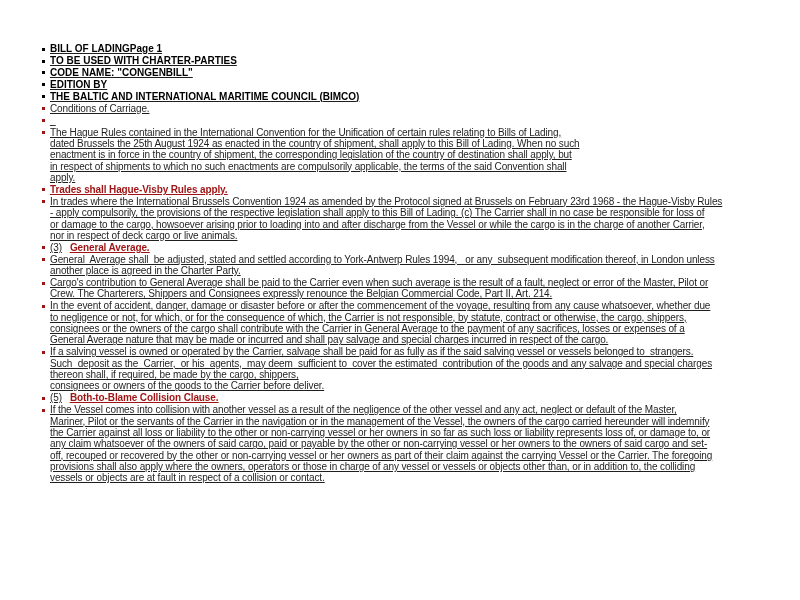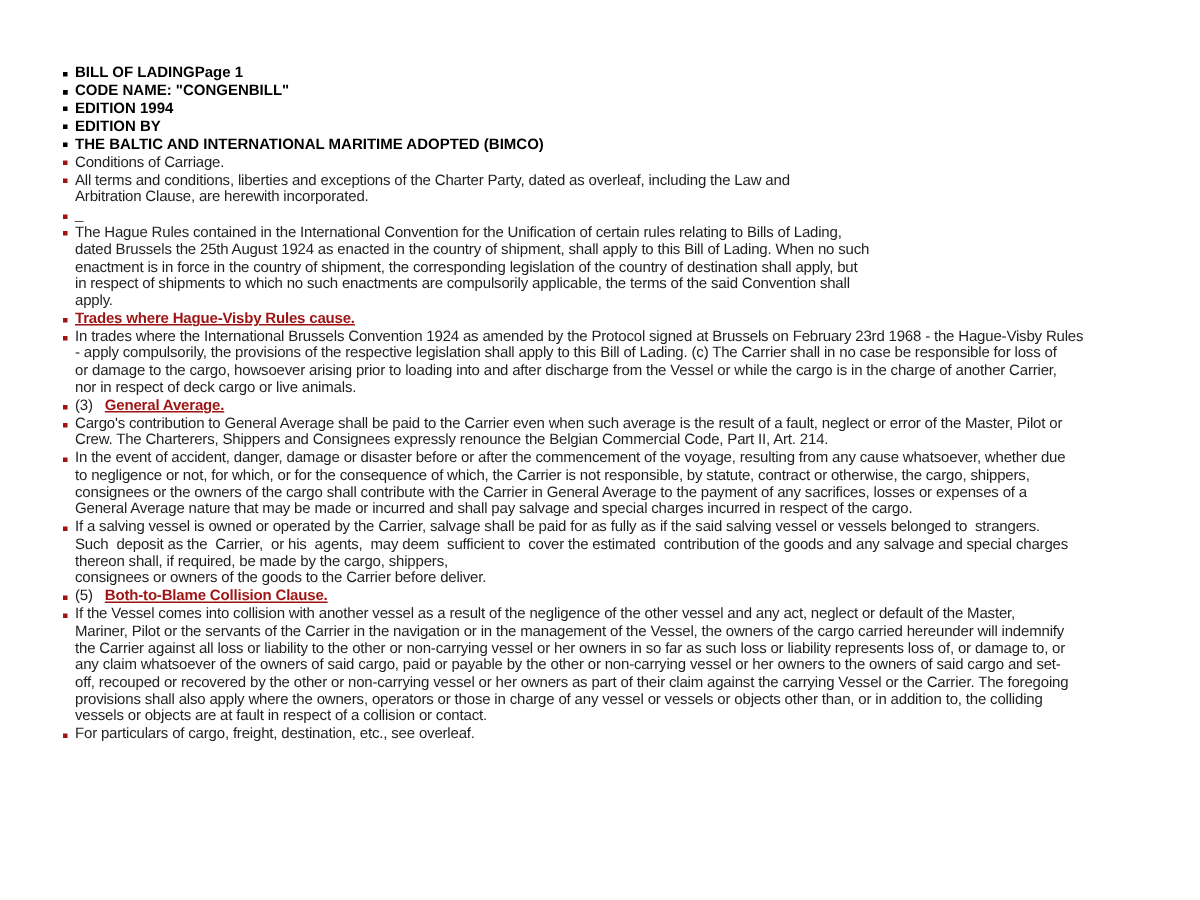--- a/index.html
+++ b/index.html
@@ -14,20 +14,21 @@
     width: 800px; height: 600px;
     background: #ffffff;
     padding: 43px 6px 0 40px;
   }
   ul.doc-list {
     list-style: none;
     font-size: 10px;
     line-height: 11.35px;
     letter-spacing: -0.12px;
     color: #1f1f1f;
+    text-decoration: underline;
   }
   li.item {
     position: relative;
     padding-left: 10px;
     margin-bottom: 0.6px;
     white-space: pre-wrap;
   }
   .bullet {
     position: absolute;
     left: 2px; top: 4.6px;
@@ -53,53 +54,52 @@
   li.blank-item .txt { color: #444444; }
 </style>
 </head>
 <body>
 
 <div class="page">
   <ul class="doc-list">
 
     <li class="item bold-item"><span class="bullet"></span><span class="txt">BILL OF LADINGPage 1</span></li>
 
-    <li class="item bold-item"><span class="bullet"></span></li>
+    <li class="item bold-item"><span class="bullet"></span><span class="txt">TO BE USED WITH CHARTER-PARTIES</span></li>
 
     <li class="item bold-item"><span class="bullet"></span><span class="txt">CODE NAME: "CONGENBILL"</span></li>
 
-    <li class="item bold-item"><span class="bullet"></span><span class="txt">EDITION 1994</span></li>
 
     <li class="item bold-item"><span class="bullet"></span><span class="txt">EDITION BY</span></li>
 
-    <li class="item bold-item"><span class="bullet"></span><span class="txt">THE BALTIC AND INTERNATIONAL MARITIME ADOPTED (BIMCO)</span></li>
+    <li class="item bold-item"><span class="bullet"></span><span class="txt">THE BALTIC AND INTERNATIONAL MARITIME COUNCIL (BIMCO)</span></li>
 
     <li class="item"><span class="bullet"></span><span class="txt">Conditions of Carriage.</span></li>
 
-    <li class="item"><span class="bullet"></span><span class="txt">All terms and conditions, liberties and exceptions of the Charter Party, dated as overleaf, including the Law and
-Arbitration Clause, are herewith incorporated.</span></li>
 
 
     <li class="item blank-item"><span class="bullet"></span><span class="txt">_</span></li>
 
     <li class="item"><span class="bullet"></span><span class="txt">The Hague Rules contained in the International Convention for the Unification of certain rules relating to Bills of Lading,
 dated Brussels the 25th August 1924 as enacted in the country of shipment, shall apply to this Bill of Lading. When no such
 enactment is in force in the country of shipment, the corresponding legislation of the country of destination shall apply, but
 in respect of shipments to which no such enactments are compulsorily applicable, the terms of the said Convention shall
 apply.</span></li>
 
-    <li class="item"><span class="bullet"></span><span class="clause-label">Trades where Hague-Visby Rules cause.</span></li>
+    <li class="item"><span class="bullet"></span><span class="clause-label">Trades shall Hague-Visby Rules apply.</span></li>
 
     <li class="item"><span class="bullet"></span><span class="txt">In trades where the International Brussels Convention 1924 as amended by the Protocol signed at Brussels on February 23rd 1968 - the Hague-Visby Rules
 - apply compulsorily, the provisions of the respective legislation shall apply to this Bill of Lading. (c) The Carrier shall in no case be responsible for loss of
 or damage to the cargo, howsoever arising prior to loading into and after discharge from the Vessel or while the cargo is in the charge of another Carrier,
 nor in respect of deck cargo or live animals.</span></li>
 
     <li class="item"><span class="bullet"></span><span class="clause-number">(3)</span><span class="clause-label">General Average.</span></li>
 
+    <li class="item"><span class="bullet"></span><span class="txt">General  Average shall  be adjusted, stated and settled according to York-Antwerp Rules 1994,   or any  subsequent modification thereof, in London unless
+another place is agreed in the Charter Party.</span></li>
 
     <li class="item"><span class="bullet"></span><span class="txt">Cargo's contribution to General Average shall be paid to the Carrier even when such average is the result of a fault, neglect or error of the Master, Pilot or
 Crew. The Charterers, Shippers and Consignees expressly renounce the Belgian Commercial Code, Part II, Art. 214.</span></li>
 
 
     <li class="item"><span class="bullet"></span><span class="txt">In the event of accident, danger, damage or disaster before or after the commencement of the voyage, resulting from any cause whatsoever, whether due
 to negligence or not, for which, or for the consequence of which, the Carrier is not responsible, by statute, contract or otherwise, the cargo, shippers,
 consignees or the owners of the cargo shall contribute with the Carrier in General Average to the payment of any sacrifices, losses or expenses of a
 General Average nature that may be made or incurred and shall pay salvage and special charges incurred in respect of the cargo.</span></li>
 
@@ -111,16 +111,15 @@
     <li class="item"><span class="bullet"></span><span class="clause-number">(5)</span><span class="clause-label">Both-to-Blame Collision Clause.</span></li>
 
     <li class="item"><span class="bullet"></span><span class="txt">If the Vessel comes into collision with another vessel as a result of the negligence of the other vessel and any act, neglect or default of the Master,
 Mariner, Pilot or the servants of the Carrier in the navigation or in the management of the Vessel, the owners of the cargo carried hereunder will indemnify
 the Carrier against all loss or liability to the other or non-carrying vessel or her owners in so far as such loss or liability represents loss of, or damage to, or
 any claim whatsoever of the owners of said cargo, paid or payable by the other or non-carrying vessel or her owners to the owners of said cargo and set-
 off, recouped or recovered by the other or non-carrying vessel or her owners as part of their claim against the carrying Vessel or the Carrier. The foregoing
 provisions shall also apply where the owners, operators or those in charge of any vessel or vessels or objects other than, or in addition to, the colliding
 vessels or objects are at fault in respect of a collision or contact.</span></li>
 
-    <li class="item"><span class="bullet"></span><span class="txt">For particulars of cargo, freight, destination, etc., see overleaf.</span></li>
 
   </ul>
 </div>
 
 </body></html>

